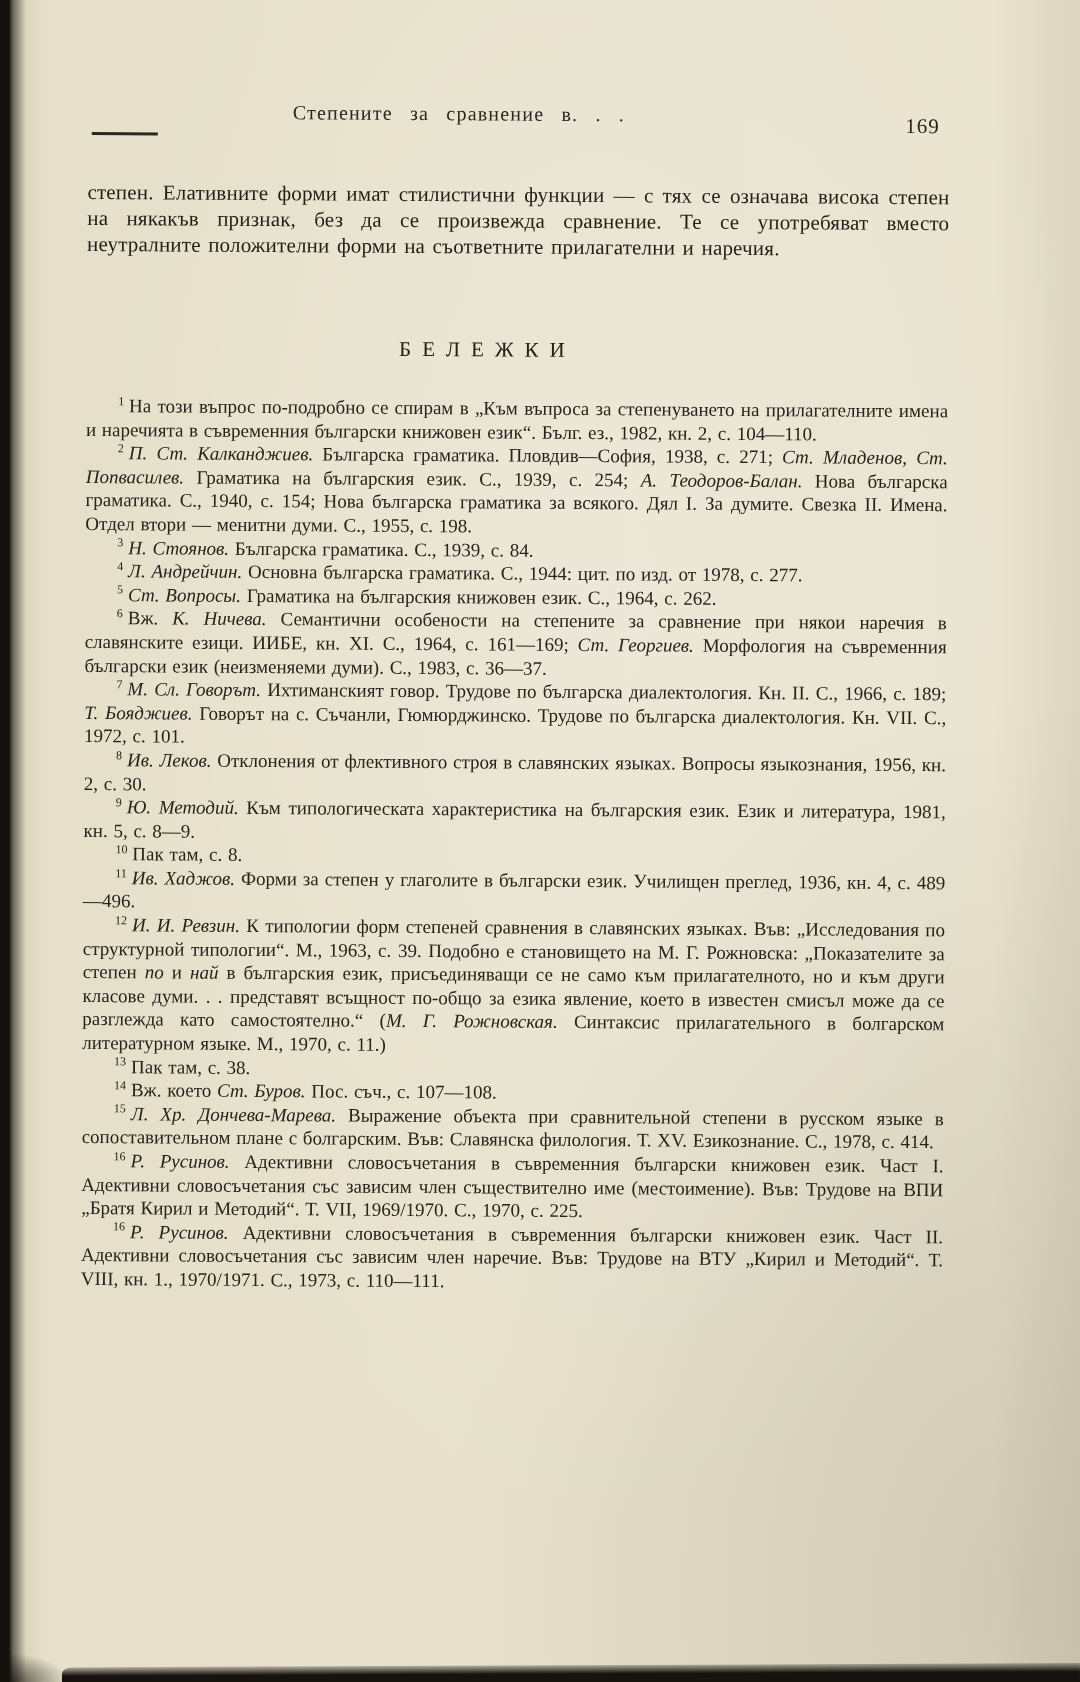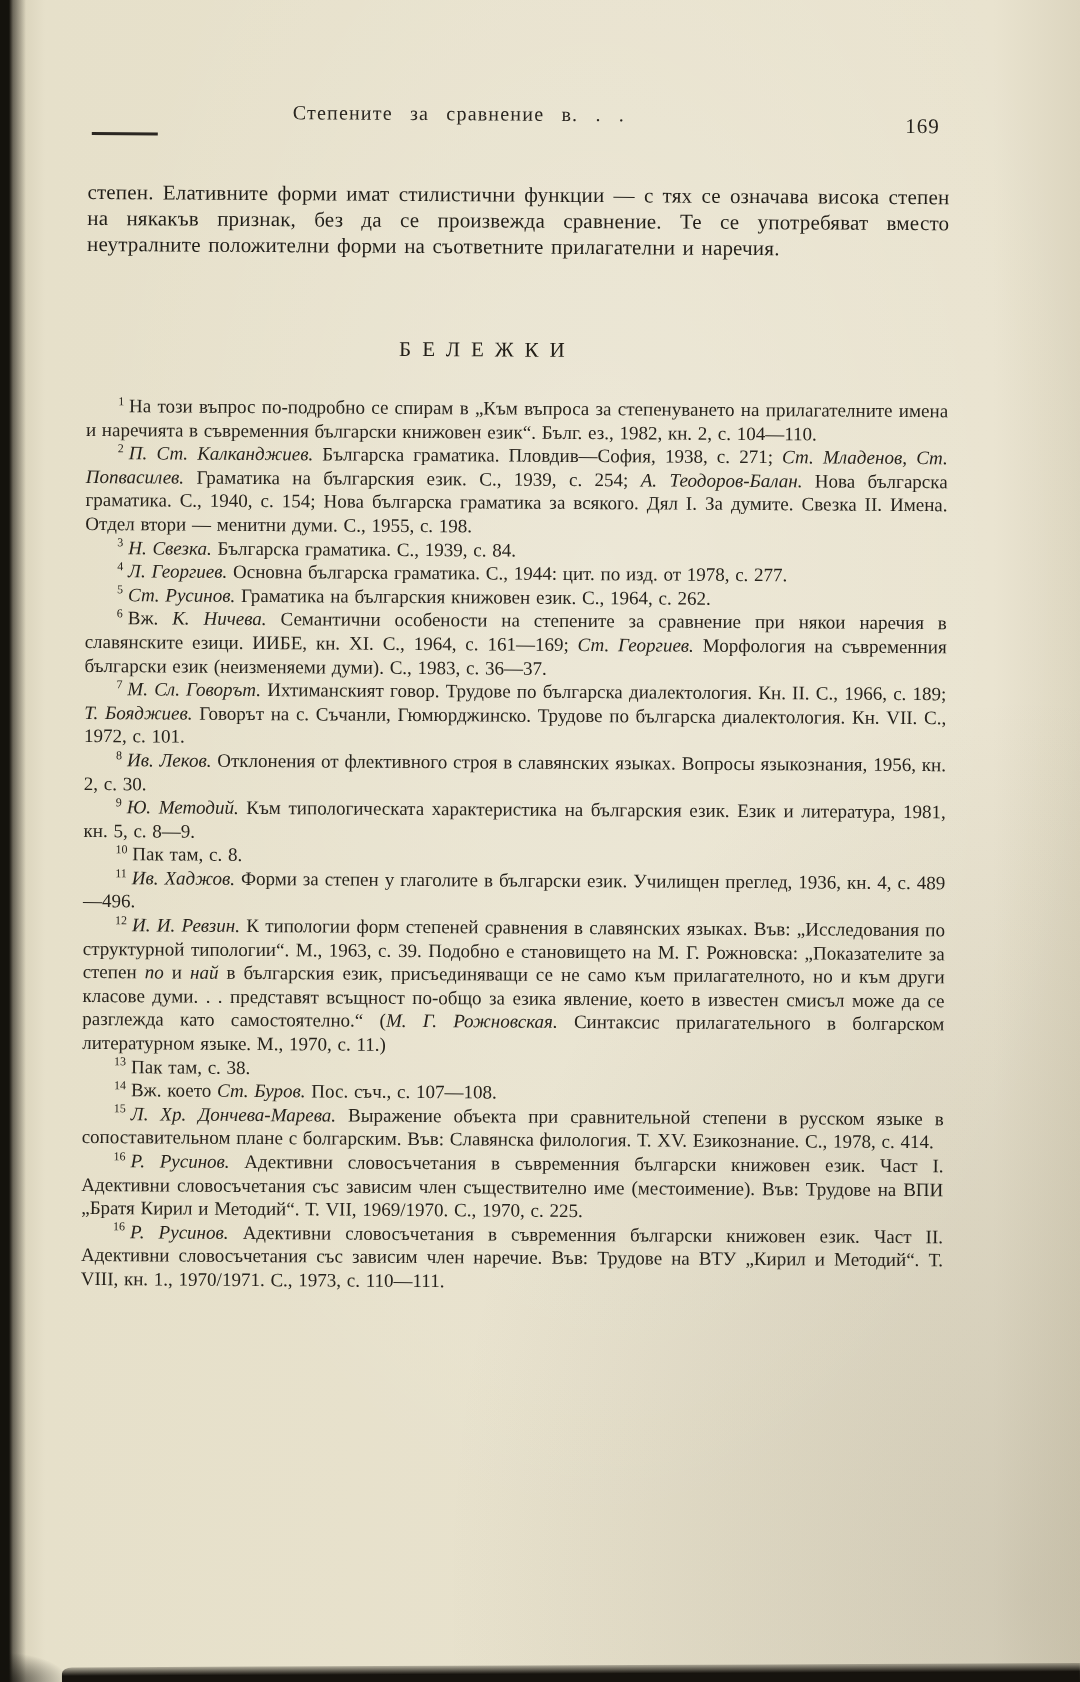--- a/index.html
+++ b/index.html
@@ -117,23 +117,23 @@
     </div>
     <div class="head-rule"></div>
 
     <p class="intro">степен. Елативните форми имат стилистични функции — с тях се означава висока степен на някакъв признак, без да се произвежда сравнение. Те се употребяват вместо неутралните положителни форми на съответните прилагателни и наречия.</p>
 
     <h2 class="notes-heading">БЕЛЕЖКИ</h2>
 
     <div class="footnotes">
         <p class="footnote"><sup class="fn-num">1</sup><span>На този въпрос по-подробно се спирам в „Към въпроса за степенуването на прилагателните имена и наречията в съвременния български книжовен език“. Бълг. ез., 1982, кн. 2, с. 104—110.</span></p>
         <p class="footnote"><sup class="fn-num">2</sup><span class="it">П. Ст. Калканджиев.</span><span> Българска граматика. Пловдив—София, 1938, с. 271; </span><span class="it">Ст. Младенов, Ст. Попвасилев.</span><span> Граматика на българския език. С., 1939, с. 254; </span><span class="it">А. Теодоров-Балан.</span><span> Нова българска граматика. С., 1940, с. 154; Нова българска граматика за всякого. Дял I. За думите. Свезка II. Имена. Отдел втори — менитни думи. С., 1955, с. 198.</span></p>
-        <p class="footnote"><sup class="fn-num">3</sup><span class="it">Н. Свезка.</span><span> Българска граматика. С., 1939, с. 84.</span></p>
-        <p class="footnote"><sup class="fn-num">4</sup><span class="it">Л. Георгиев.</span><span> Основна българска граматика. С., 1944: цит. по изд. от 1978, с. 277.</span></p>
-        <p class="footnote"><sup class="fn-num">5</sup><span class="it">Ст. Русинов.</span><span> Граматика на българския книжовен език. С., 1964, с. 262.</span></p>
+        <p class="footnote"><sup class="fn-num">3</sup><span class="it">Н. Стоянов.</span><span> Българска граматика. С., 1939, с. 84.</span></p>
+        <p class="footnote"><sup class="fn-num">4</sup><span class="it">Л. Андрейчин.</span><span> Основна българска граматика. С., 1944: цит. по изд. от 1978, с. 277.</span></p>
+        <p class="footnote"><sup class="fn-num">5</sup><span class="it">Ст. Вопросы.</span><span> Граматика на българския книжовен език. С., 1964, с. 262.</span></p>
         <p class="footnote"><sup class="fn-num">6</sup><span>Вж. </span><span class="it">К. Ничева.</span><span> Семантични особености на степените за сравнение при някои наречия в славянските езици. ИИБЕ, кн. XI. С., 1964, с. 161—169; </span><span class="it">Ст. Георгиев.</span><span> Морфология на съвременния български език (неизменяеми думи). С., 1983, с. 36—37.</span></p>
         <p class="footnote"><sup class="fn-num">7</sup><span class="it">М. Сл. Говорът.</span><span> Ихтиманският говор. Трудове по българска диалектология. Кн. II. С., 1966, с. 189; </span><span class="it">Т. Бояджиев.</span><span> Говорът на с. Съчанли, Гюмюрджинско. Трудове по българска диалектология. Кн. VII. С., 1972, с. 101.</span></p>
         <p class="footnote"><sup class="fn-num">8</sup><span class="it">Ив. Леков.</span><span> Отклонения от флективного строя в славянских языках. Вопросы языкознания, 1956, кн. 2, с. 30.</span></p>
         <p class="footnote"><sup class="fn-num">9</sup><span class="it">Ю. Методий.</span><span> Към типологическата характеристика на българския език. Език и литература, 1981, кн. 5, с. 8—9.</span></p>
         <p class="footnote"><sup class="fn-num">10</sup><span>Пак там, с. 8.</span></p>
         <p class="footnote"><sup class="fn-num">11</sup><span class="it">Ив. Хаджов.</span><span> Форми за степен у глаголите в български език. Училищен преглед, 1936, кн. 4, с. 489—496.</span></p>
         <p class="footnote"><sup class="fn-num">12</sup><span class="it">И. И. Ревзин.</span><span> К типологии форм степеней сравнения в славянских языках. Във: „Исследования по структурной типологии“. М., 1963, с. 39. Подобно е становището на М. Г. Рожновска: „Показателите за степен </span><span class="it">по</span><span> и </span><span class="it">най</span><span> в българския език, присъединяващи се не само към прилагателното, но и към други класове думи. . . представят всъщност по-общо за езика явление, което в известен смисъл може да се разглежда като самостоятелно.“ (</span><span class="it">М. Г. Рожновская.</span><span> Синтаксис прилагательного в болгарском литературном языке. М., 1970, с. 11.)</span></p>
         <p class="footnote"><sup class="fn-num">13</sup><span>Пак там, с. 38.</span></p>
         <p class="footnote"><sup class="fn-num">14</sup><span>Вж. което </span><span class="it">Ст. Буров.</span><span> Пос. съч., с. 107—108.</span></p>
         <p class="footnote"><sup class="fn-num">15</sup><span class="it">Л. Хр. Дончева-Марева.</span><span> Выражение объекта при сравнительной степени в русском языке в сопоставительном плане с болгарским. Във: Славянска филология. Т. XV. Езикознание. С., 1978, с. 414.</span></p>

